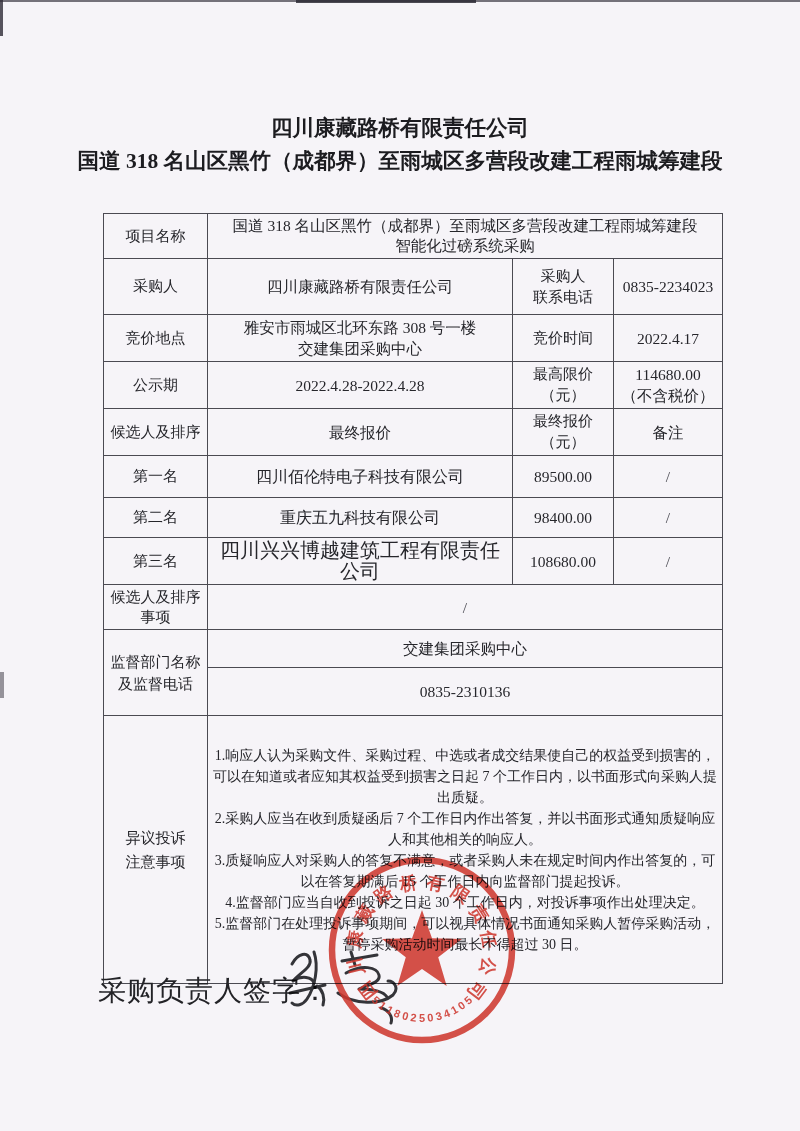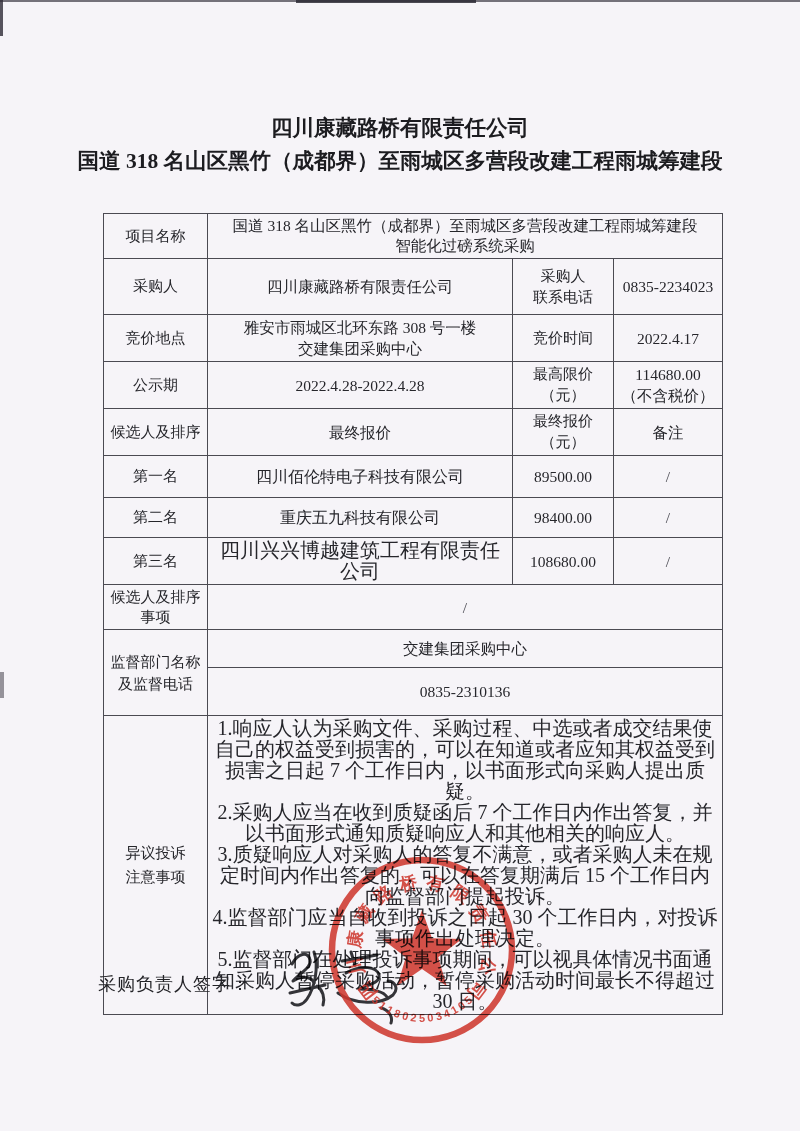--- a/index.html
+++ b/index.html
@@ -33,27 +33,27 @@
     border:1px solid #4b4a52;
     text-align:center; vertical-align:middle;
     padding:2px 4px; line-height:21px;
     overflow:hidden;
   }
   td.small-label { font-size:15px; }
   td.left  { text-align:left; padding-left:12px; }
   td.notes {
     text-align:left; vertical-align:top;
     padding:16px 8px 8px 13px;
-    font-size:20px; line-height:27.5px;
+    font-size:14px; line-height:27.5px;
   }
   .slash { color:#4a4a52; }
 
   .sign-label {
     position:absolute; left:98px; top:972px;
-    font-size:18px; color:#232327; letter-spacing:1px;
+    font-size:28px; color:#232327; letter-spacing:1px;
   }
 
   svg.overlay {
     position:absolute; left:250px; top:840px;
     width:300px; height:240px;
     mix-blend-mode:multiply;
   }
   .seal-text   { font-family:"Liberation Sans","DejaVu Sans",sans-serif; font-weight:bold; }
 </style>
 </head>

